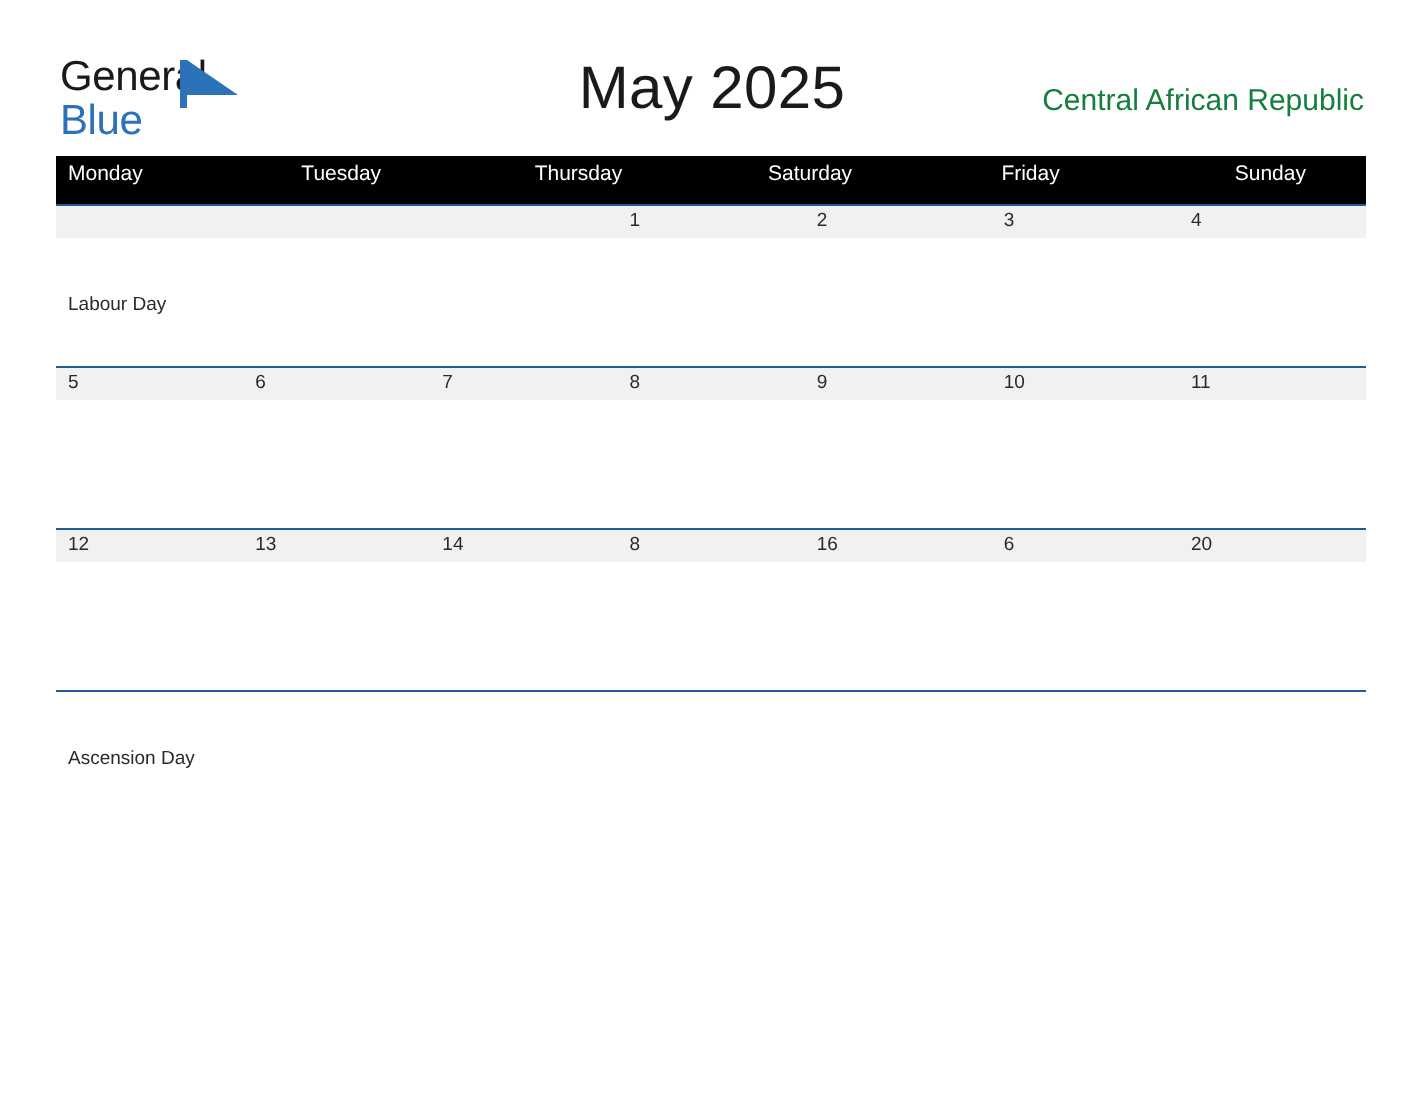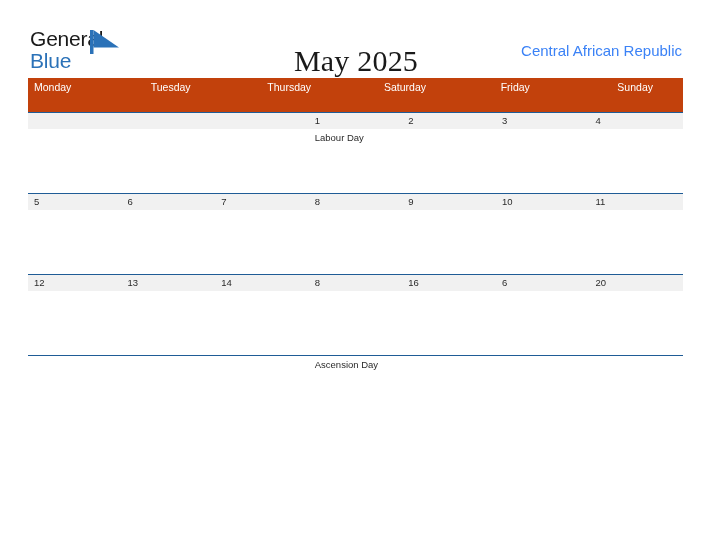--- a/index.html
+++ b/index.html
@@ -58,49 +58,48 @@
     width: 29px;
     height: 24px;
   }
 
   .month-title {
     position: absolute;
     left: 0;
     right: 0;
     top: 28px;
     text-align: center;
-    font-family: Liberation Serif, serif;
+    font-family: Liberation Sans, sans-serif;
     font-size: 30px;
     font-weight: 400;
     color: #1a1a1a;
     letter-spacing: 0.2px;
-    margin-top: 16px;
   }
 
   .country {
     position: absolute;
     right: 30px;
     top: 42px;
     font-family: "Liberation Sans", sans-serif;
     font-size: 15px;
-    color: #3b82f6;
+    color: #15803d;
   }
 
   
   .calendar {
     position: absolute;
     left: 28px;
     top: 78px;
     width: 655px;
   }
 
   .weekday-row {
     display: flex;
-    background: #c2410c;
-    height: 34px;
+    background: #000000;
+    height: 24px;
     gap: 45px;
   }
   .weekday {
     flex: 1 1 0;
     color: #ffffff;
     font-size: 10.5px;
     line-height: 18px;
     padding-left: 6px;
     font-family: "Liberation Sans", sans-serif;
     white-space: nowrap;
@@ -118,20 +117,21 @@
   }
   .week-dates {
     display: flex;
     background: #f1f1f1;
     height: 16px;
   }
   .week-events {
     display: flex;
     height: 64px;
     background: #ffffff;
+    flex-direction: column;
   }
   .day-num {
     flex: 1 1 0;
     font-size: 9.5px;
     line-height: 16px;
     color: #2a2a2a;
     padding-left: 6px;
     font-family: "Liberation Sans", sans-serif;
   }
   .day-event {

